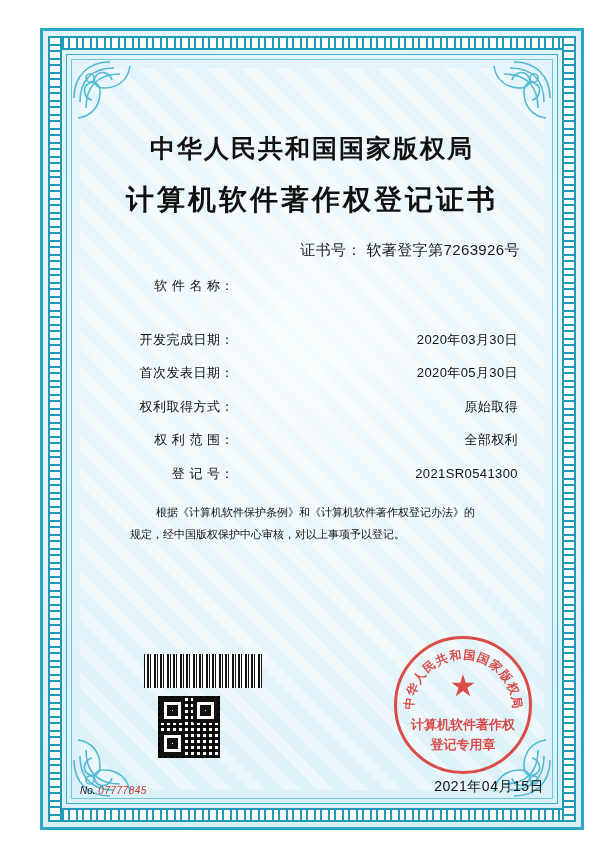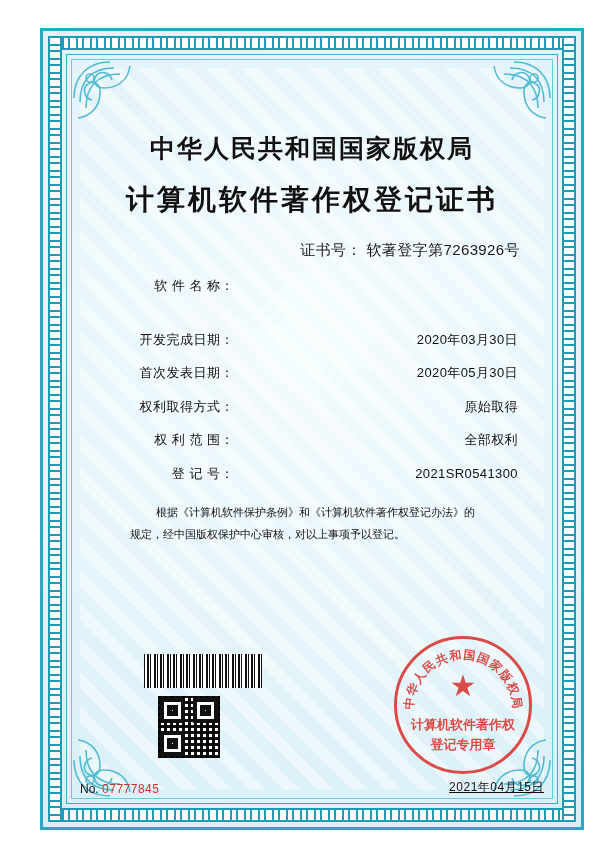--- a/index.html
+++ b/index.html
@@ -277,34 +277,34 @@
     font-size: 13px;
     font-weight: bold;
     line-height: 1.5;
     color: #d8342f;
   }
 
   .footer-left {
     position: absolute;
     left: 40px;
     bottom: 34px;
-    font-size: 12px;
-    color: #111111;
+    font-size: 10px;
+    color: #111111;
+    font-style: italic;
   }
   .footer-left .no-label { color: #111; }
   .footer-left .no-val { color: #c0392b; letter-spacing: 0.5px; }
 
   .footer-right {
     position: absolute;
     right: 40px;
     bottom: 34px;
-    font-size: 12px;
+    font-size: 14px;
     color: #111111;
     letter-spacing: 0.5px;
-    text-decoration: underline;
   }
 
   
   .watermark {
     position: absolute;
     left: 40px;
     right: 40px;
     top: 40px;
     bottom: 40px;
     background-image:

